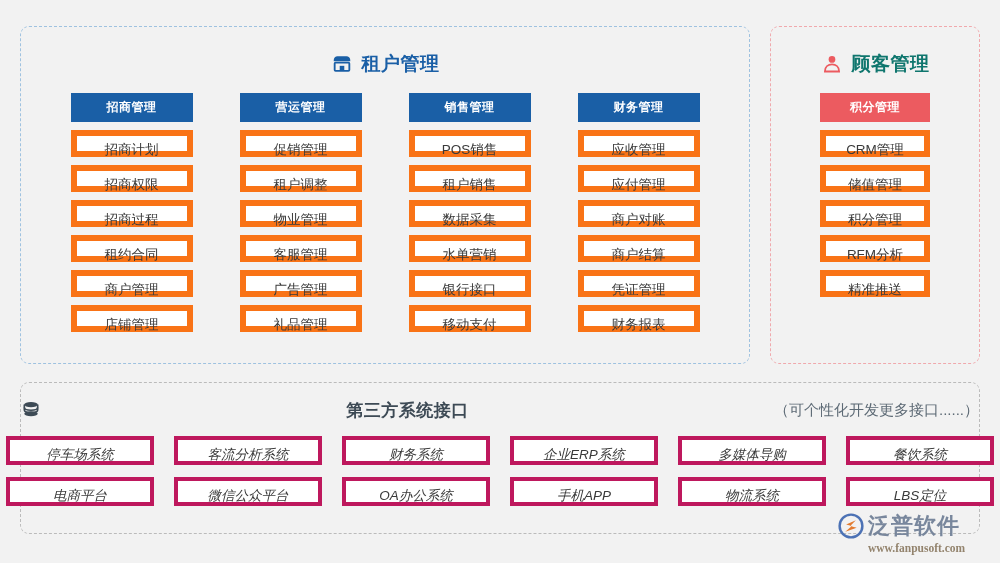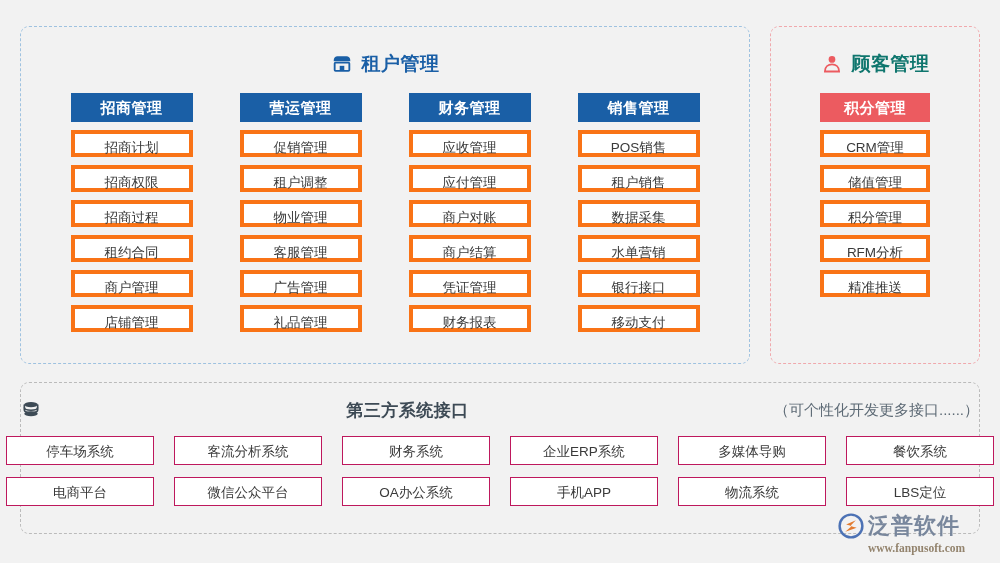--- a/index.html
+++ b/index.html
@@ -78,36 +78,36 @@
     margin-top: 8px;
   }
   .col {
     width: 122px;
   }
   .col-head {
     height: 29px;
     line-height: 29px;
     text-align: center;
     color: #ffffff;
-    font-size: 15px;
+    font-size: 12px;
     font-weight: bold;
     letter-spacing: 0.5px;
     background: #1a5fa6;
     margin-bottom: 8px;
   }
   .col-head.red { background: #ec5b60; }
 
   .cell {
     height: 27px;
     line-height: 27px;
     text-align: center;
     font-size: 13.5px;
     color: #3a3a3a;
     background: #ffffff;
-    border: 4px solid #f97316;
+    border: 6px solid #f97316;
     box-sizing: border-box;
     margin-bottom: 8px;
   }
 
   .cust-col {
     width: 110px;
     margin: 8px auto 0 auto;
   }
 
   
@@ -154,22 +154,23 @@
     justify-content: center;
     margin-top: 13px;
   }
   .tp-cell {
     height: 29px;
     line-height: 29px;
     text-align: center;
     font-size: 13.5px;
     color: #3a3a3a;
     background: #ffffff;
-    border: 1px solid #be185d;
+    border: 4px solid #be185d;
     box-sizing: border-box;
+    font-style: italic;
   }
 
   
   .watermark {
     position: absolute;
     right: 12px;
     bottom: 8px;
     width: 150px;
     height: 46px;
     display: flex;
@@ -236,37 +237,37 @@
         <div class="col-head">营运管理</div>
         <div class="cell">促销管理</div>
         <div class="cell">租户调整</div>
         <div class="cell">物业管理</div>
         <div class="cell">客服管理</div>
         <div class="cell">广告管理</div>
         <div class="cell">礼品管理</div>
       </div>
 
       <div class="col">
+        <div class="col-head">销售管理</div>
+        <div class="cell">POS销售</div>
+        <div class="cell">租户销售</div>
+        <div class="cell">数据采集</div>
+        <div class="cell">水单营销</div>
+        <div class="cell">银行接口</div>
+        <div class="cell">移动支付</div>
+      </div>
+
+      <div class="col">
         <div class="col-head">财务管理</div>
         <div class="cell">应收管理</div>
         <div class="cell">应付管理</div>
         <div class="cell">商户对账</div>
         <div class="cell">商户结算</div>
         <div class="cell">凭证管理</div>
         <div class="cell">财务报表</div>
-      </div>
-
-      <div class="col">
-        <div class="col-head">销售管理</div>
-        <div class="cell">POS销售</div>
-        <div class="cell">租户销售</div>
-        <div class="cell">数据采集</div>
-        <div class="cell">水单营销</div>
-        <div class="cell">银行接口</div>
-        <div class="cell">移动支付</div>
       </div>
 
     </div>
   </div>
 
   <div class="panel panel-customer">
     <div class="panel-title">
       <span class="ptitle-icon">
         <svg width="20" height="22" viewBox="0 0 24 24">
           <circle cx="12" cy="6.5" r="4" fill="#ec5b60"></circle>

